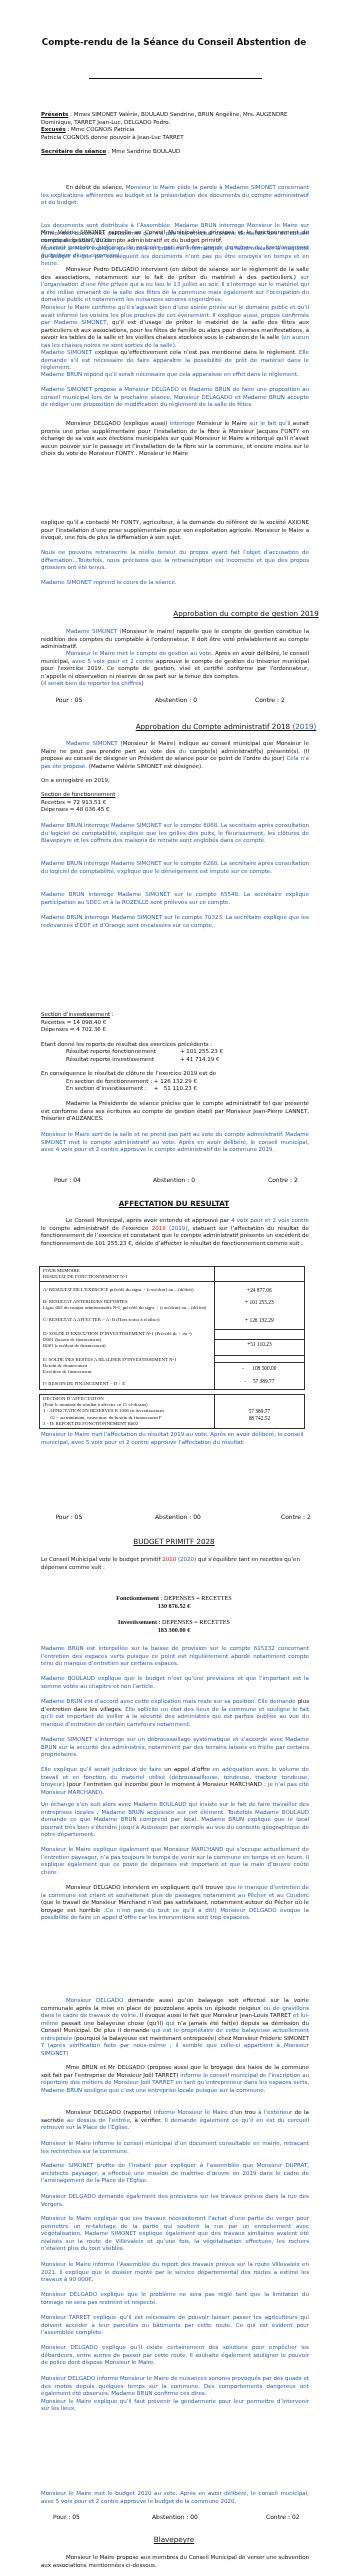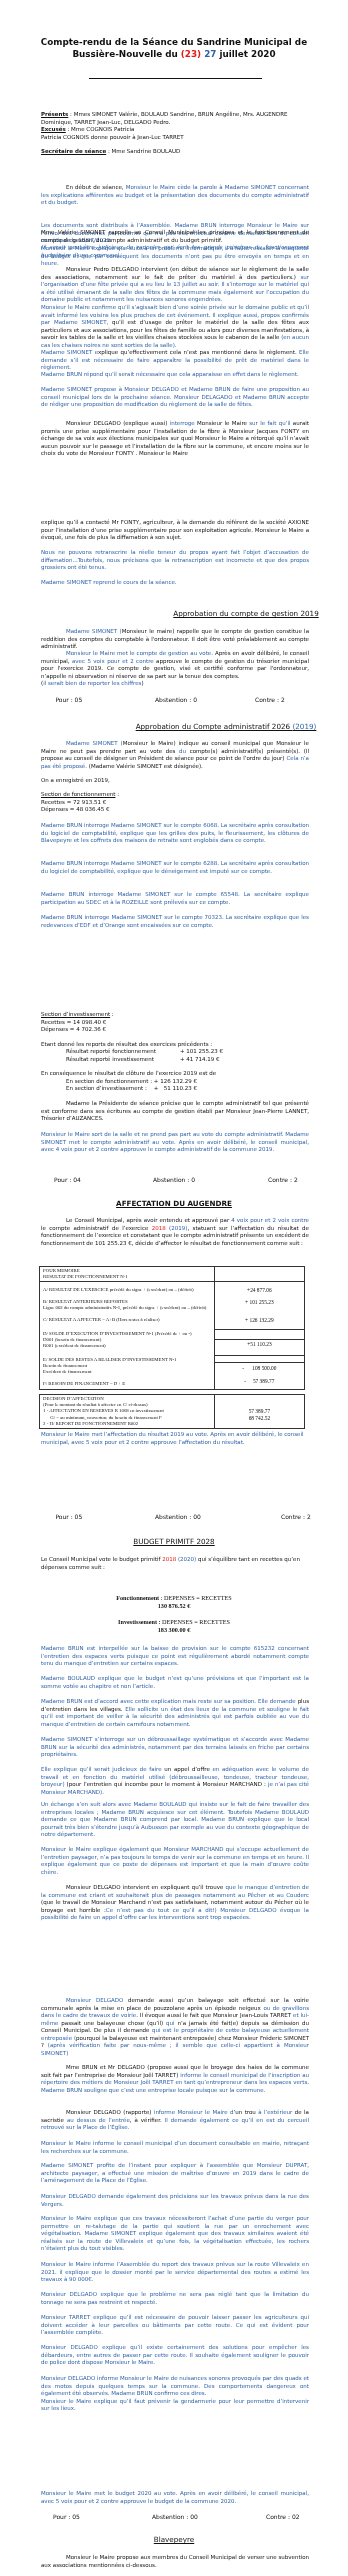--- a/index.html
+++ b/index.html
@@ -21,22 +21,21 @@
   table.aff td { border: 0.5px solid #333; vertical-align: top; padding: 1px 3.1px; }
   table.aff td.v { width: 83px; text-align: center; font-size: 5.4px; }
   .center-serif { position: absolute; left: 0; width: 348px; text-align: center; font-family: "Liberation Serif", serif; font-size: 6.2px; line-height: 8.2px; }
 </style>
 </head>
 <body>
 
 <div class="page">
 
   <div class="h1" style="top:36px;">
-    <div>Compte-rendu de la Séance du Sandrine Municipal de</div>
-    <div><span>Bussière-Nouvelle du </span><span class="red">(23)</span> <span class="blue">27</span><span> juillet 2020</span></div>
+    <div>Compte-rendu de la Séance du Conseil Abstention de</div>
   </div>
   <div class="rule"></div>
 
   <div class="txt" style="top:111px; text-align:left;">
     <div><b class="u">Présents</b><span> : Mmes SIMONET Valérie, BOULAUD Sandrine, BRUN Angéline, Mrs. AUGENDRE Dominique, TARRET Jean-Luc, DELGADO Pedro.</span></div>
     <div><span class="u" style="font-weight:bold">Excusés</span><span> : Mme COGNOIS Patricia</span></div>
     <div>Patricia COGNOIS donne pouvoir à Jean-Luc TARRET</div>
     <div style="height:7.2px"></div>
     <div><span class="u" style="font-weight:bold">Secrétaire de séance</span><span> : Mme Sandrine BOULAUD</span></div>
   </div>
@@ -63,21 +62,21 @@
   <div class="h2" style="top:609px; left:72px;">Approbation du compte de gestion 2019</div>
   <div class="txt indent" style="top:628px;"><span class="blue">Madame SIMONET (</span><span>Monsieur le maire) rappelle que le compte de gestion constitue la reddition des comptes du comptable à l'ordonnateur. Il doit être voté préalablement au compte administratif.</span></div>
   <div class="txt indent" style="top:650px;"><span class="blue">Monsieur le Maire met le compte de gestion au vote.</span><span> Après en avoir délibéré, le conseil municipal, </span><span class="blue">avec 5 voix pour et 2 contre</span><span> approuve le compte de gestion du trésorier municipal pour l'exercice 2019. Ce compte de gestion, visé et certifié conforme par l'ordonnateur, n’appelle ni observation ni réserve de sa part sur la tenue des comptes.</span></div>
   <div class="txt" style="top:680px;"><span>(</span><span class="blue">il serait bien de reporter les chiffres</span><span>)</span></div>
   <div class="vote" style="top:696px;">
     <span style="left:14.4px">Pour : 05</span>
     <span style="left:114px">Abstention : 0</span>
     <span style="left:214px">Contre : 2</span>
   </div>
 
-  <div class="h2" style="top:722px; left:52px;"><span>Approbation du Compte administratif 2026 </span><span class="blue">(2019)</span></div>
+  <div class="h2" style="top:722px; left:52px;"><span>Approbation du Compte administratif 2018 </span><span class="blue">(2019)</span></div>
   <div class="txt indent" style="top:740px;"><span class="blue">Madame SIMONET (</span><span>Monsieur le Maire) indique au conseil municipal que Monsieur le Maire  ne peut pas prendre part au vote des </span><span class="blue">du</span><span> compte(s) administratif(s) présenté(s). (Il propose au conseil de désigner un Président de séance pour ce point de l’ordre du jour) </span><span class="blue">Cela n’a pas été proposé.</span><span> (Madame Valérie SIMONET est désignée).</span></div>
   <div class="txt" style="top:777px;">On a enregistré en 2019,</div>
   <div class="txt" style="top:791px; text-align:left;">
     <div><span class="u">Section de fonctionnement</span> :</div>
     <div>Recettes = 72 913.51 €</div>
     <div>Dépenses = 48 036.45 €</div>
   </div>
   <div class="txt blue" style="top:822px;">Madame BRUN interroge Madame SIMONET sur le compte 6068. La secrétaire après consultation du logiciel de comptabilité, explique que les grilles des puits, le fleurissement, les clôtures de Blavepeyre et les coffrets des maisons de retraite sont englobés dans ce compte.</div>
   <div class="txt blue" style="top:860px;">Madame BRUN interroge Madame SIMONET sur le compte 6288. La secrétaire après consultation du logiciel de comptabilité, explique que le déneigement est imputé sur ce compte.</div>
   <div class="txt blue" style="top:891px;">Madame BRUN interroge Madame SIMONET sur le compte 65548. La secrétaire explique participation au SDEC et à la ROZEILLE sont prélevés sur ce compte.</div>
@@ -97,21 +96,21 @@
     <div style="padding-left:25px; white-space:pre">En section d’investissement :    +   51 110.23 €</div>
   </div>
   <div class="txt indent" style="top:1100px;">Madame la Présidente de séance précise que le compte administratif tel que présenté est conforme dans ses écritures au compte de gestion établi par Monsieur Jean-Pierre LANNET, Trésorier d’AUZANCES.</div>
   <div class="txt blue" style="top:1131px;">Monsieur le Maire sort de la salle et ne prend pas part au vote du compte administratif. Madame SIMONET met le compte administratif au vote. Après en avoir délibéré, le conseil municipal, avec 4 voix pour et 2 contre approuve le compte administratif de la commune 2019.</div>
   <div class="vote" style="top:1176px;">
     <span style="left:13px">Pour : 04</span>
     <span style="left:112px">Abstention : 0</span>
     <span style="left:227px">Contre : 2</span>
   </div>
 
-  <div class="h2 h2b" style="top:1199px;">AFFECTATION DU AUGENDRE</div>
+  <div class="h2 h2b" style="top:1199px;">AFFECTATION DU RESULTAT</div>
   <div class="txt indent" style="top:1217px;"><span>Le Conseil Municipal, après avoir entendu et approuvé par </span><span class="blue">4 voix pour et 2 voix contre</span><span> le compte administratif de l’exercice </span><span class="red">2018</span><span class="blue"> (2019)</span><span>, statuant sur l’affectation du résultat de fonctionnement de l’exercice et constatant que le compte administratif présente un excédent de fonctionnement de 101 255.23 €, décide d’affecter le résultat de fonctionnement comme suit :</span></div>
 
   <table class="aff" style="top:1266px;">
     <tbody>
         <tr>
       <td>
         <div>POUR MEMOIRE</div>
         <div>RESULTAT DE FONCTIONNEMENT N-1</div>
       </td>
       <td class="v"></td>

